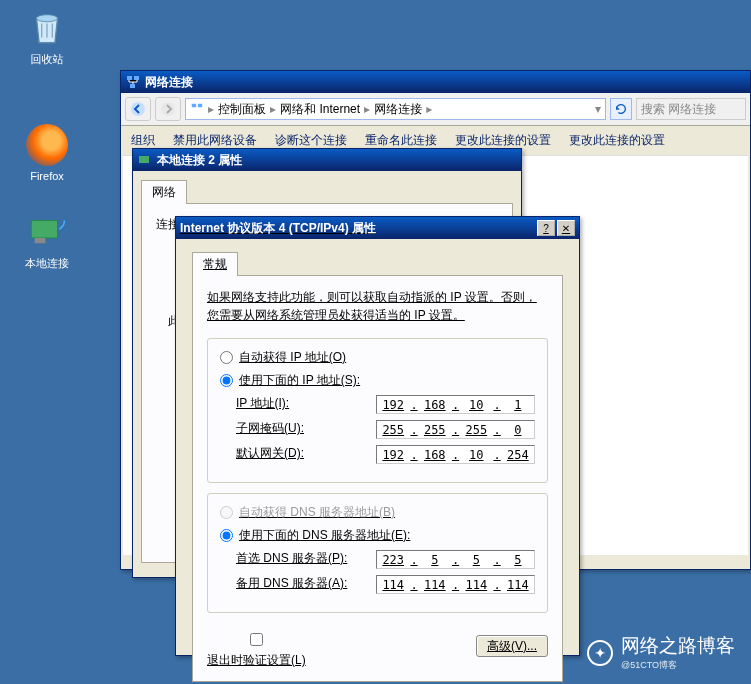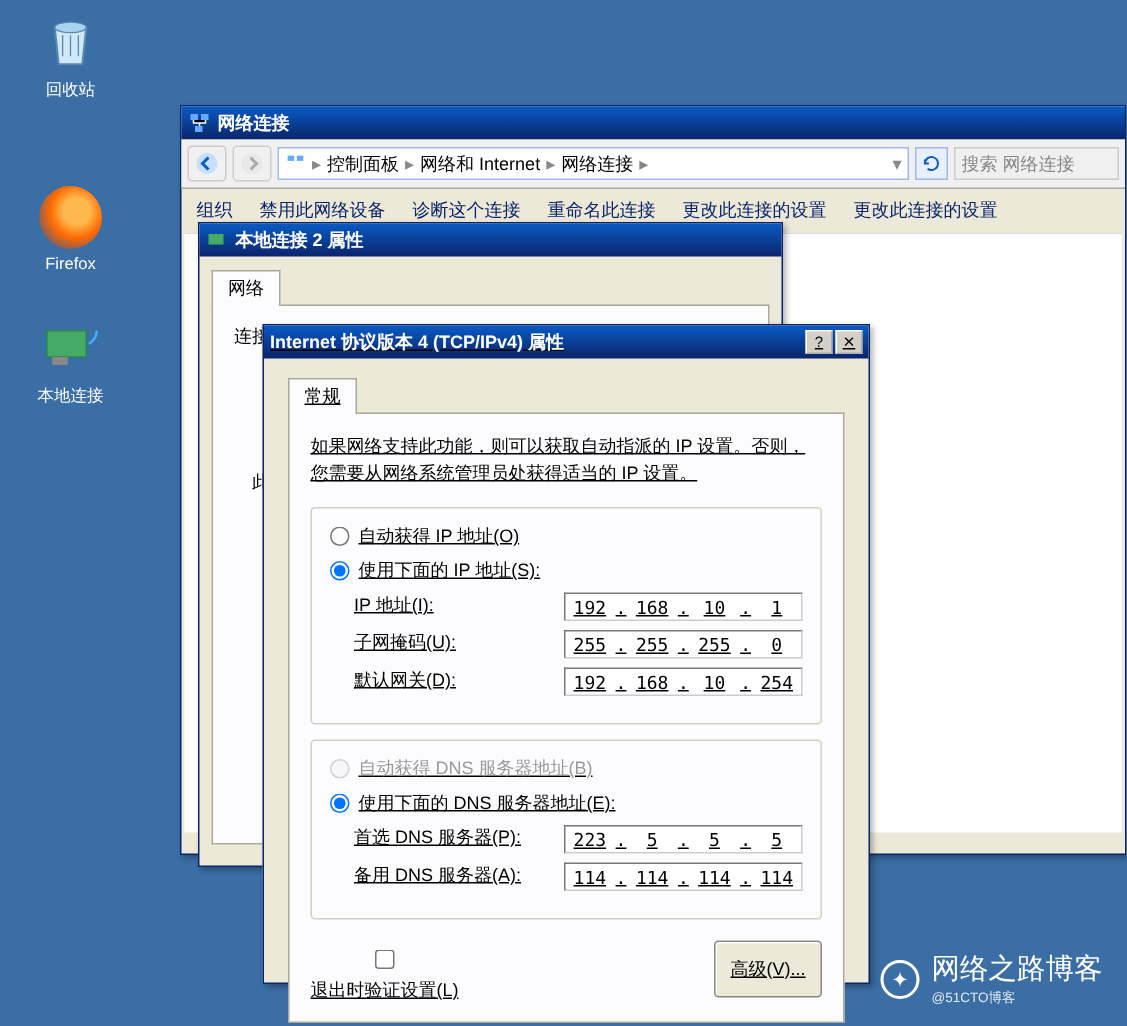--- a/index.html
+++ b/index.html
@@ -166,21 +166,21 @@
       gap: 6px; margin-top: 10px; flex-direction: column;
     }
     .btn-row {
       display: flex;
       justify-content: flex-end;
       gap: 10px;
       padding: 12px 16px;
     }
     .win-btn {
       min-width: 72px;
-      height: 38px;
+      height: 22px;
       background: #ece9d8;
       border: 1px solid #888;
       border-radius: 3px;
       font-size: 12px;
       cursor: pointer;
       box-shadow: inset 1px 1px 0 #fff;
     }
     .watermark {
       position: absolute;
       right: 16px; bottom: 12px;

